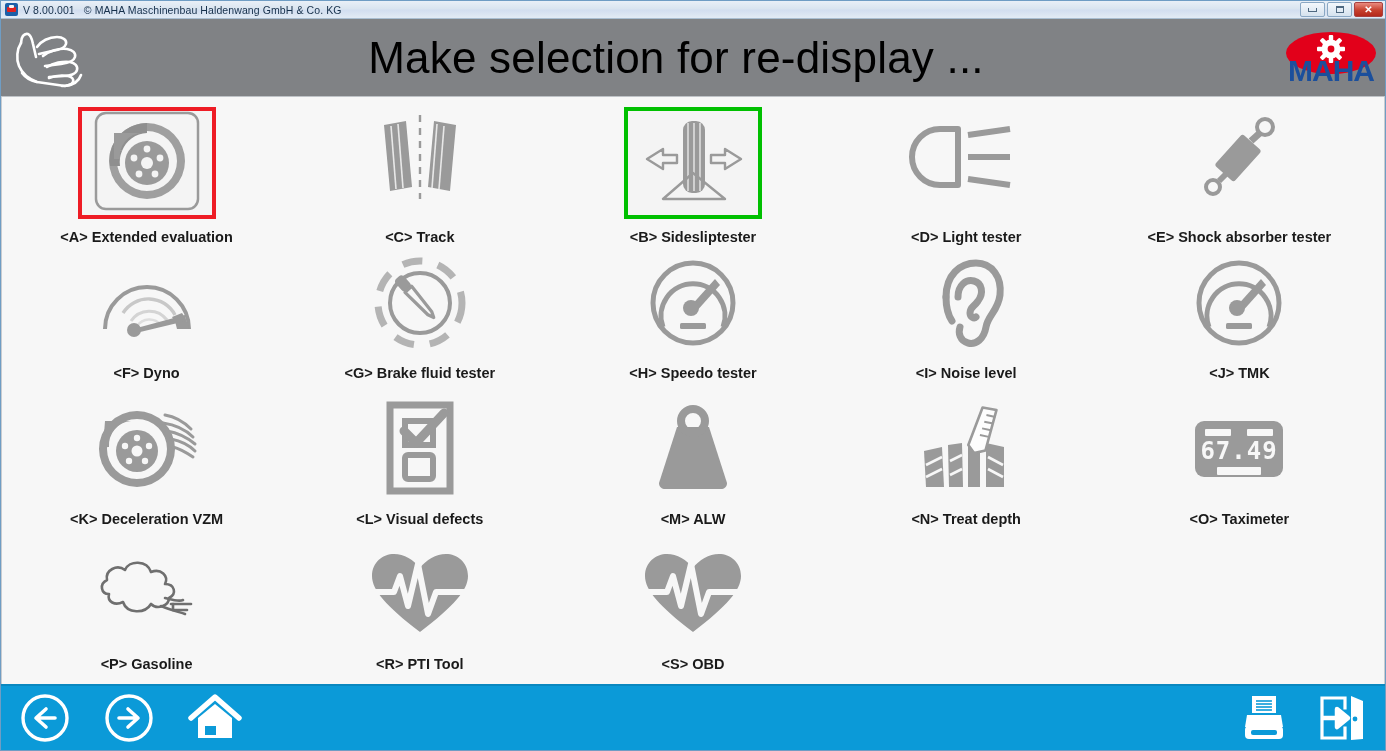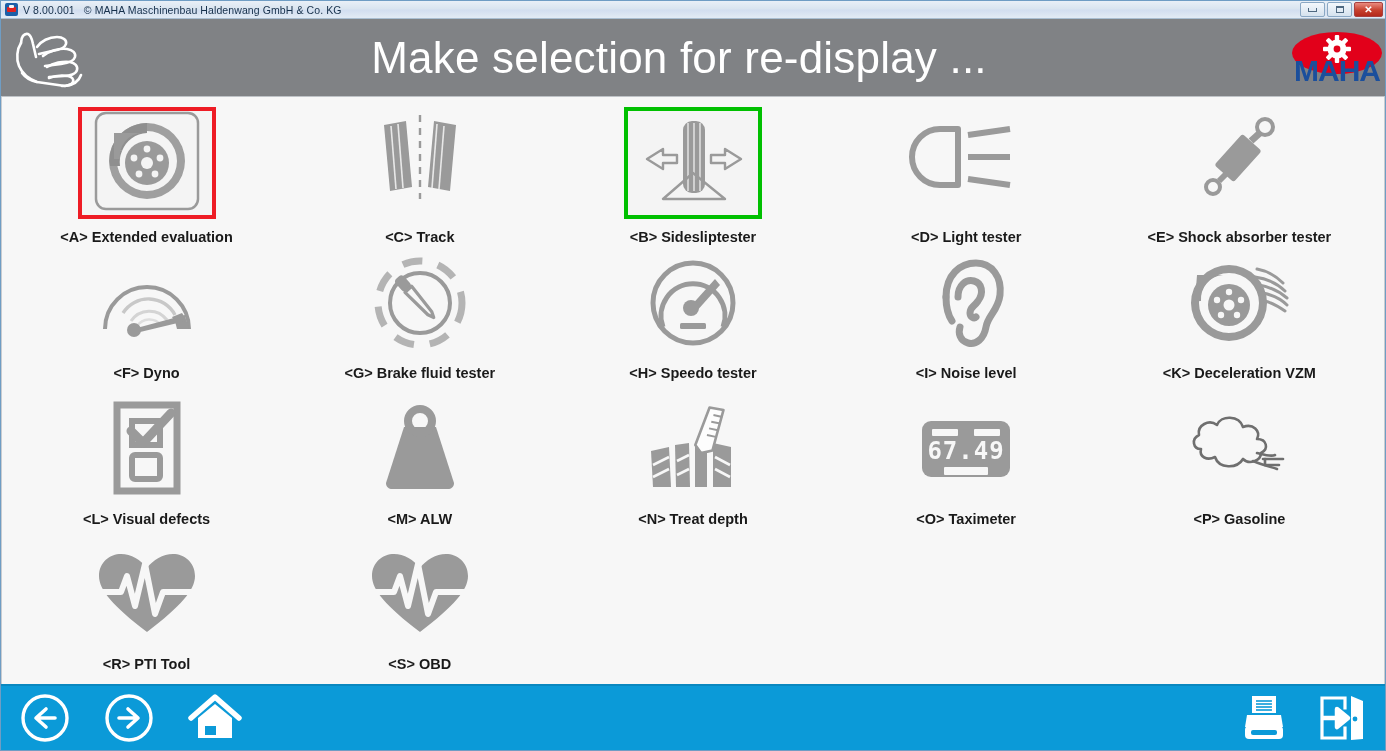--- a/index.html
+++ b/index.html
@@ -70,26 +70,26 @@
   .header {
     height: 78px; flex: 0 0 78px;
     background: #808285;
     display: flex; align-items: center;
     position: relative;
     border-bottom: 1px solid #bfc3c7;
   }
   .hand-icon { margin-left: 6px; width: 92px; height: 70px; flex: 0 0 92px; }
   .header-title {
     flex: 1 1 auto; text-align: center;
-    color: #ffffff; font-size: 44px; font-weight: 400;
+    color: #000000; font-size: 44px; font-weight: 400;
     letter-spacing: .2px;
     margin-left: -30px;
   }
   .maha-logo {
-    width: 96px; height: 62px; flex: 0 0 96px;
+    width: 96px; height: 62px; margin-right: 6px; flex: 0 0 96px;
     position: relative;
   }
   
   .content {
     flex: 1 1 auto;
     background: #f7f7f7;
     border-left: 1px solid #c9ccd0;
     border-right: 1px solid #c9ccd0;
     display: grid;
     grid-template-columns: repeat(5, 1fr);
@@ -329,20 +329,32 @@
           <g fill="none" stroke="#9a9a9a" stroke-width="7" stroke-linecap="round" stroke-linejoin="round">
             <path d="M40 44 C40 22 54 10 70 10 C86 10 96 24 94 42 C92 58 82 62 80 74 C78 86 70 92 62 90 C54 88 52 80 54 74"></path>
             <path d="M52 44 C52 32 60 26 68 28 C76 30 78 40 72 48 C68 54 64 54 64 60 C64 64 68 66 70 64"></path>
             <path d="M40 44 C40 54 42 62 46 68"></path>
           </g>
         </svg>
       </div>
       <div class="cell-label">&lt;I&gt; Noise level</div>
     </div>
 
+    <div class="cell">
+      <div class="icon-box">
+        <svg viewBox="0 0 120 100" width="120" height="100">
+          <circle cx="60" cy="50" r="40" fill="none" stroke="#9a9a9a" stroke-width="5"></circle>
+          <path d="M30 74 A32 32 0 1 1 90 74" fill="none" stroke="#9a9a9a" stroke-width="5"></path>
+          <path d="M56 55 L82 26 L87 32 L62 60 Z" fill="#9a9a9a"></path>
+          <circle cx="58" cy="55" r="8" fill="#9a9a9a"></circle>
+          <rect x="47" y="70" width="26" height="6" rx="1.5" fill="#9a9a9a"></rect>
+        </svg>
+      </div>
+      <div class="cell-label">&lt;J&gt; TMK</div>
+    </div>
 
     <div class="cell">
       <div class="icon-box">
         <svg viewBox="0 0 120 100" width="120" height="100">
           <path d="M50 12 A38 38 0 1 0 50 88 A38 38 0 1 0 50 12 Z M50 20 A30 30 0 1 1 50 80 A30 30 0 1 1 50 20 Z" fill="#9a9a9a"></path>
           <path d="M18 22 L44 22 A24 24 0 0 0 22 48 L16 48 Z" fill="#9a9a9a"></path>
           <circle cx="50" cy="52" r="21" fill="#9a9a9a"></circle>
           <circle cx="50" cy="52" r="5.5" fill="#f7f7f7"></circle>
           <circle cx="50" cy="39" r="3.2" fill="#f7f7f7"></circle>
           <circle cx="62" cy="47" r="3.2" fill="#f7f7f7"></circle>

